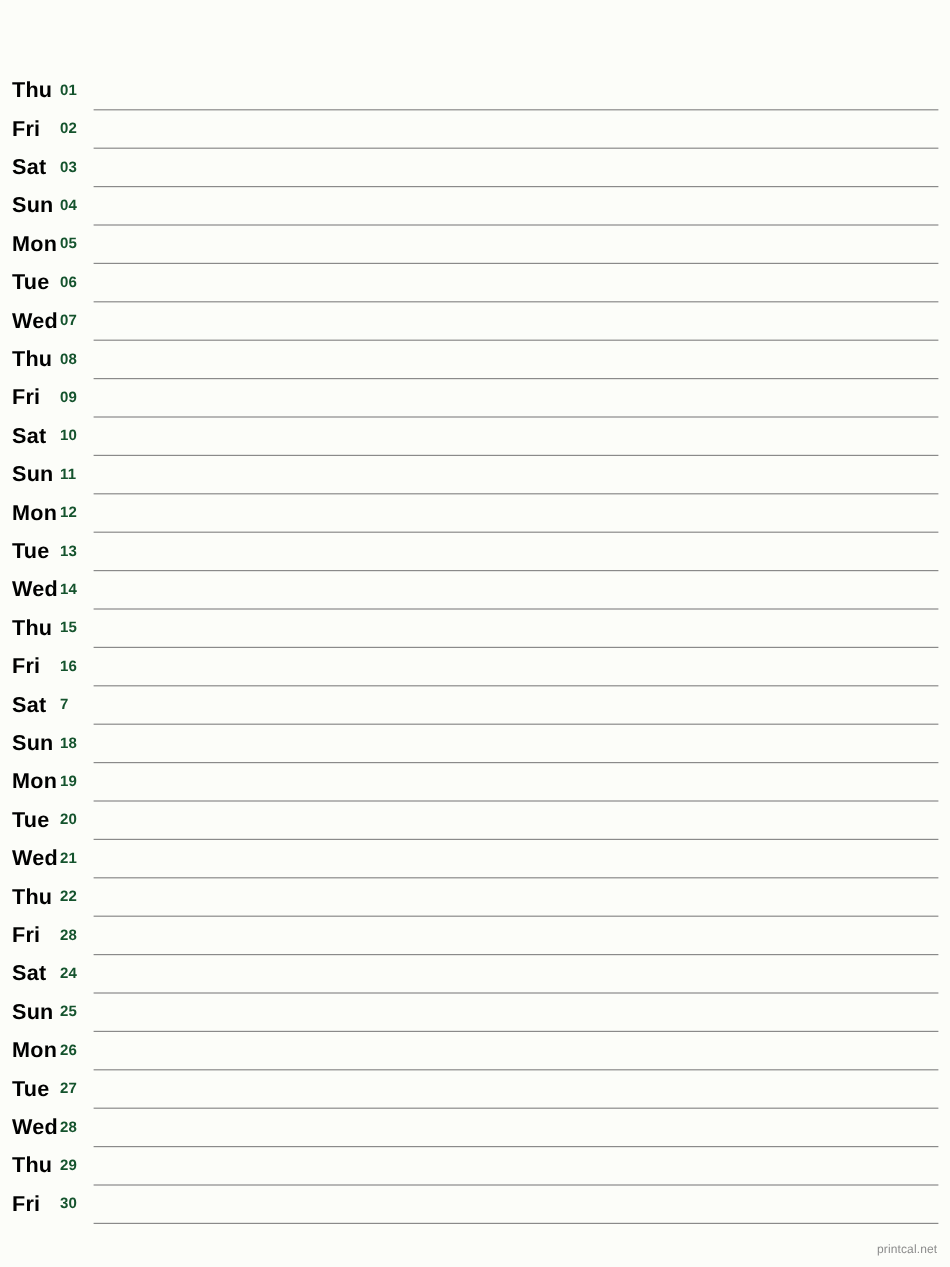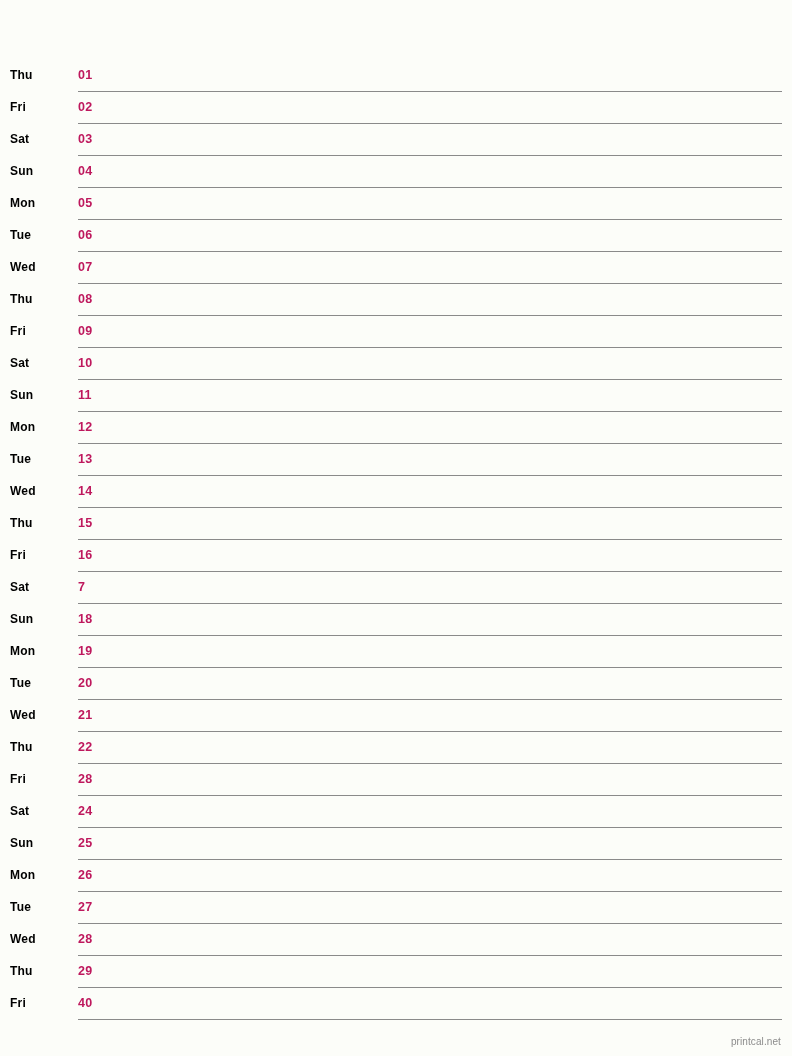--- a/index.html
+++ b/index.html
@@ -52,39 +52,38 @@
     height: 32px;
     width: 792px;
   }
 
   .day-weekday {
     position: absolute;
     left: 10px;
     top: 0;
     height: 32px;
     line-height: 30px;
-    font-size: 12px;
+    font-size: 18px;
     font-weight: bold;
     color: #000000;
     letter-spacing: 0.2px;
     white-space: nowrap;
   }
 
   .day-number {
     position: absolute;
     left: 50px;
     top: 0;
     height: 32px;
     line-height: 30px;
     font-size: 12.5px;
     font-weight: bold;
-    color: #be185d;
+    color: #14532d;
     letter-spacing: 0.2px;
     white-space: nowrap;
-    margin-left: 28px;
   }
 
   .day-rule {
     position: absolute;
     left: 78px;
     right: 10px;
     bottom: 0px;
     height: 0;
     border-bottom: 1px solid #8a8a8a;
   }
@@ -249,20 +248,20 @@
         <span class="day-number">28</span>
         <div class="day-rule"></div>
       </div>
       <div class="day-row">
         <span class="day-weekday">Thu</span>
         <span class="day-number">29</span>
         <div class="day-rule"></div>
       </div>
       <div class="day-row">
         <span class="day-weekday">Fri</span>
-        <span class="day-number">40</span>
+        <span class="day-number">30</span>
         <div class="day-rule"></div>
       </div>
     </div>
 
   <div class="footer">printcal.net</div>
 
 </div>
 
 </body></html>

